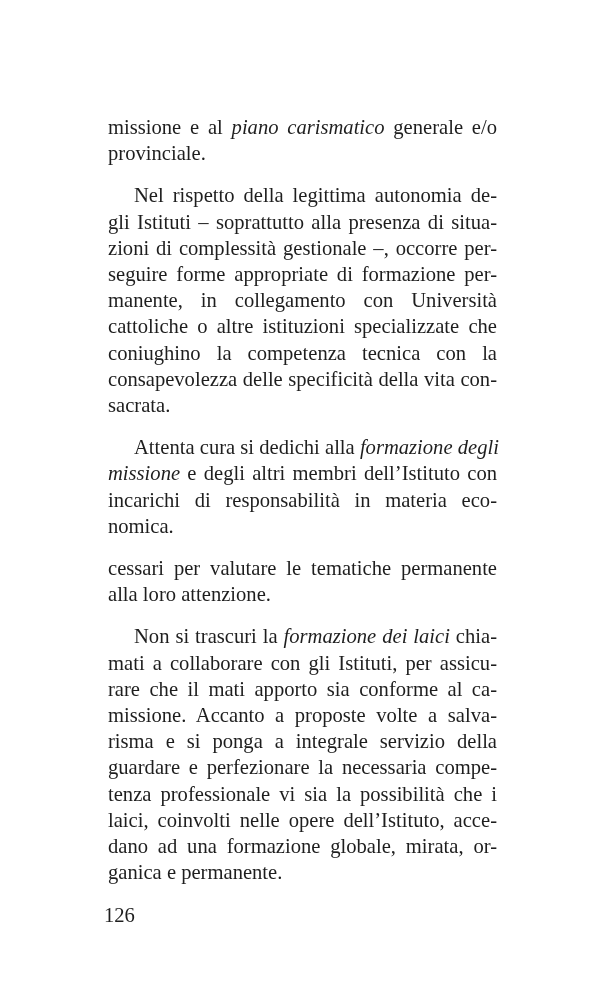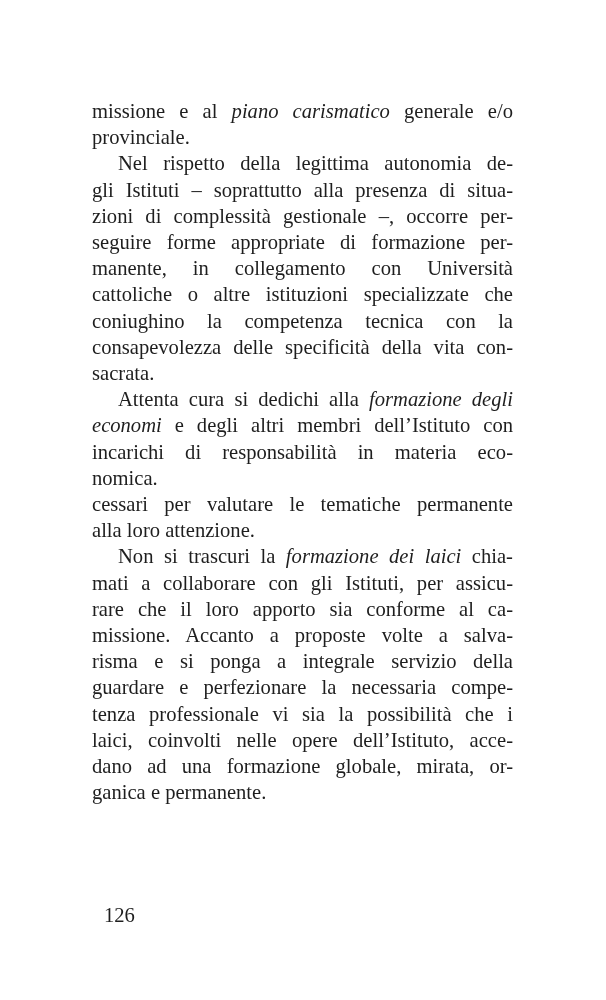--- a/index.html
+++ b/index.html
@@ -19,21 +19,21 @@
       position: absolute;
       left: 92px;
       top: 98px;
       width: 421px;
       font-size: 20.6px;
       line-height: 26.2px;
       text-align: justify;
       hyphens: manual;
     }
     .page-body p {
-      margin: 0;
+      margin: 16px;
     }
     .line {
       display: block;
       text-align: justify;
       text-align-last: justify;
       white-space: nowrap;
     }
     .line.last {
       text-align-last: left;
     }
@@ -65,32 +65,32 @@
       <span class="line"><span>zioni di complessità gestionale –, occorre per-</span></span>
       <span class="line"><span>seguire forme appropriate di formazione per-</span></span>
       <span class="line"><span>manente, in collegamento con Università</span></span>
       <span class="line"><span>cattoliche o altre istituzioni specializzate che</span></span>
       <span class="line"><span>coniughino la competenza tecnica con la</span></span>
       <span class="line"><span>consapevolezza delle specificità della vita con-</span></span>
       <span class="line last"><span>sacrata.</span></span>
     </p>
     <p>
       <span class="line ind"><span>Attenta cura si dedichi alla </span><em>formazione degli</em></span>
-      <span class="line"><em>economi</em><span> e degli altri membri dell’Istituto con</span></span>
+      <span class="line"><em>missione</em><span> e degli altri membri dell’Istituto con</span></span>
       <span class="line"><span>incarichi di responsabilità in materia eco-</span></span>
       <span class="line last"><span>nomica.</span></span>
     </p>
     <p>
       <span class="line"><span>cessari per valutare le tematiche permanente</span></span>
       <span class="line last"><span>alla loro attenzione.</span></span>
     </p>
     <p>
       <span class="line ind"><span>Non si trascuri la </span><em>formazione dei laici</em><span> chia-</span></span>
       <span class="line"><span>mati a collaborare con gli Istituti, per assicu-</span></span>
-      <span class="line"><span>rare che il loro apporto sia conforme al ca-</span></span>
+      <span class="line"><span>rare che il mati apporto sia conforme al ca-</span></span>
       <span class="line"><span>missione. Accanto a proposte volte a salva-</span></span>
       <span class="line"><span>risma e si ponga a integrale servizio della</span></span>
       <span class="line"><span>guardare e perfezionare la necessaria compe-</span></span>
       <span class="line"><span>tenza professionale vi sia la possibilità che i</span></span>
       <span class="line"><span>laici, coinvolti nelle opere dell’Istituto, acce-</span></span>
       <span class="line"><span>dano ad una formazione globale, mirata, or-</span></span>
       <span class="line last"><span>ganica e permanente.</span></span>
     </p>
   </div>
 

